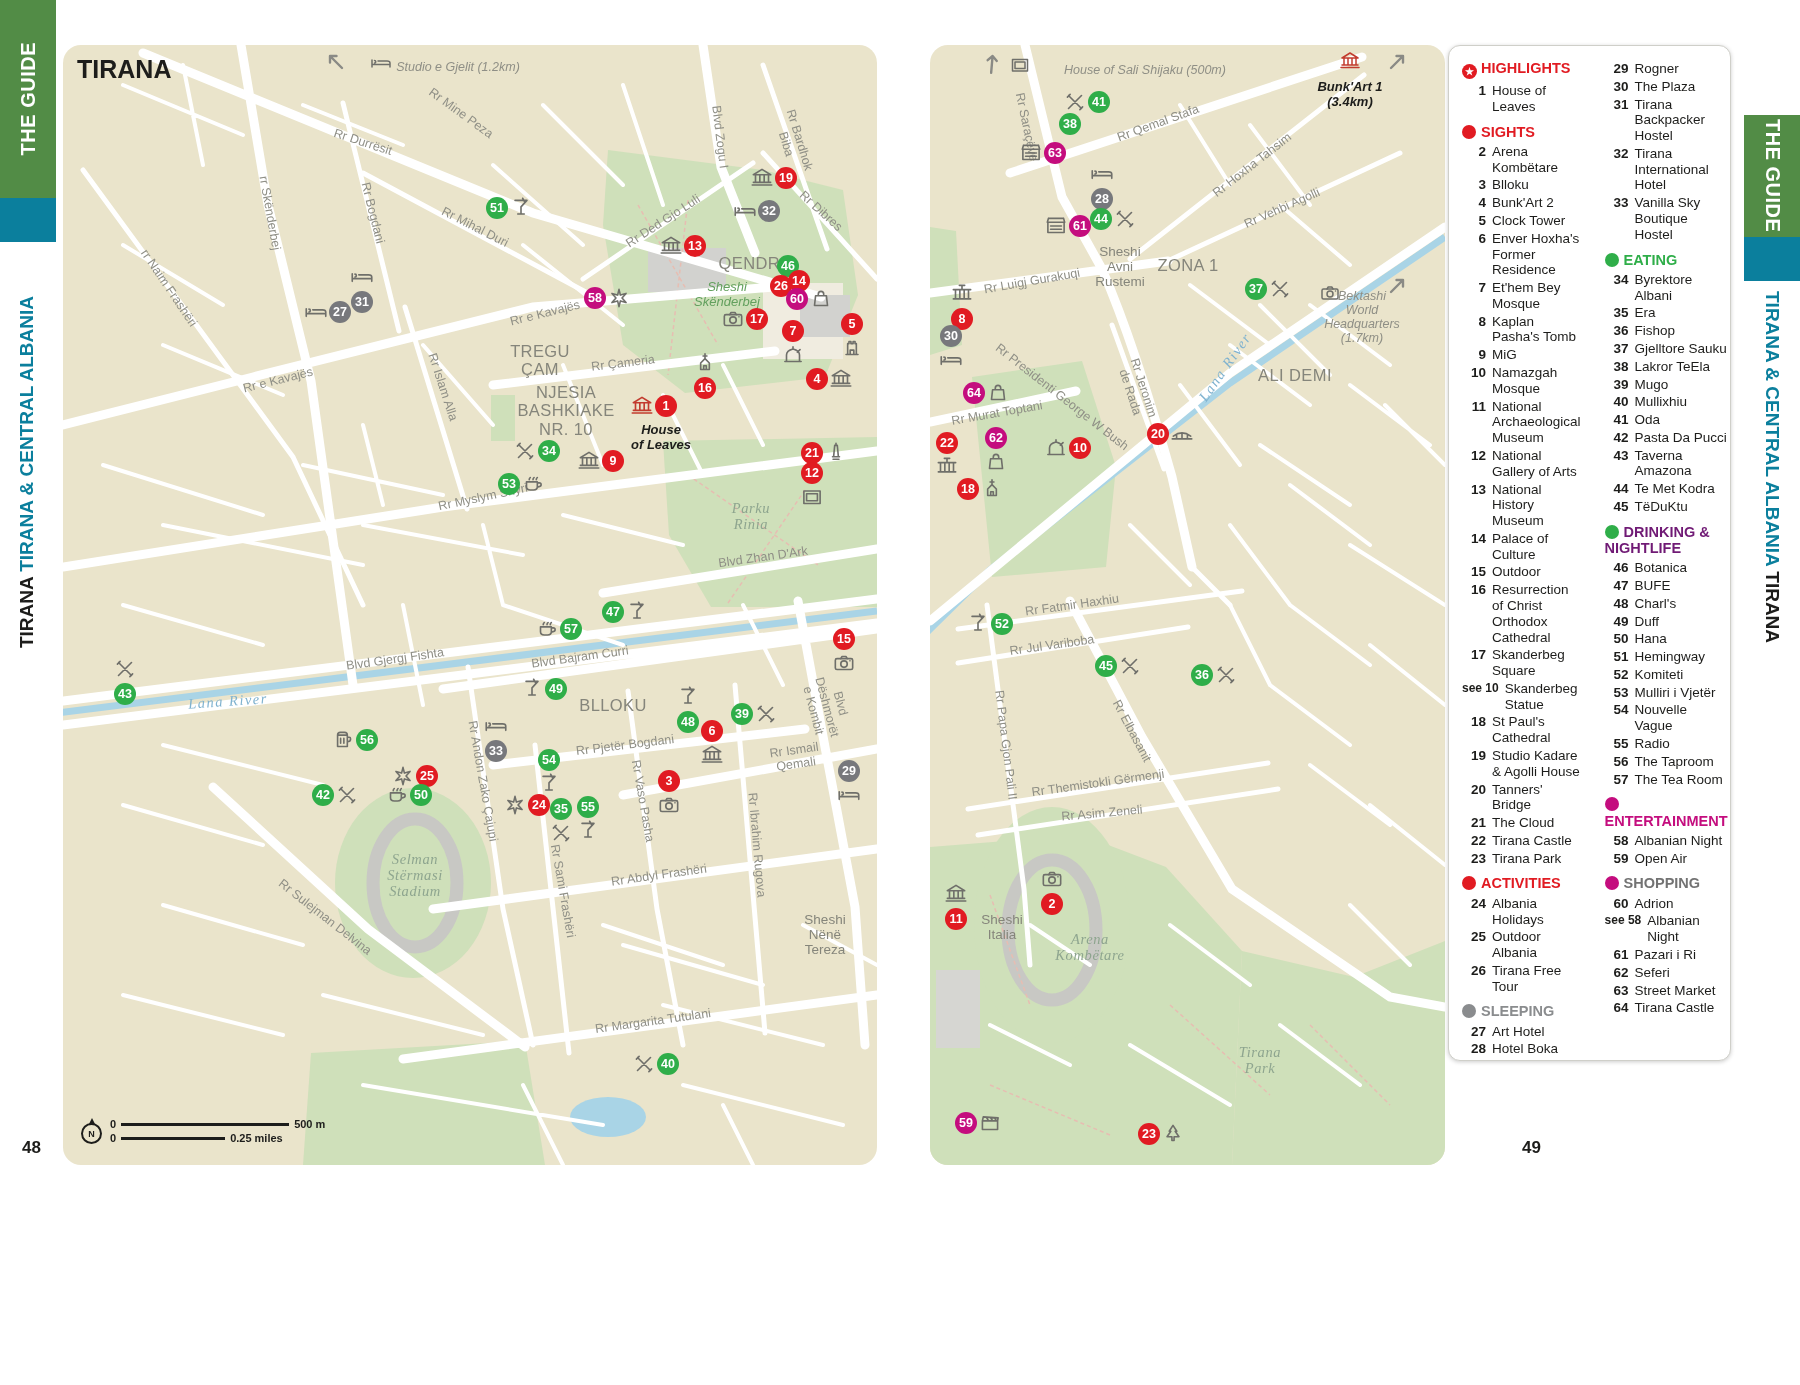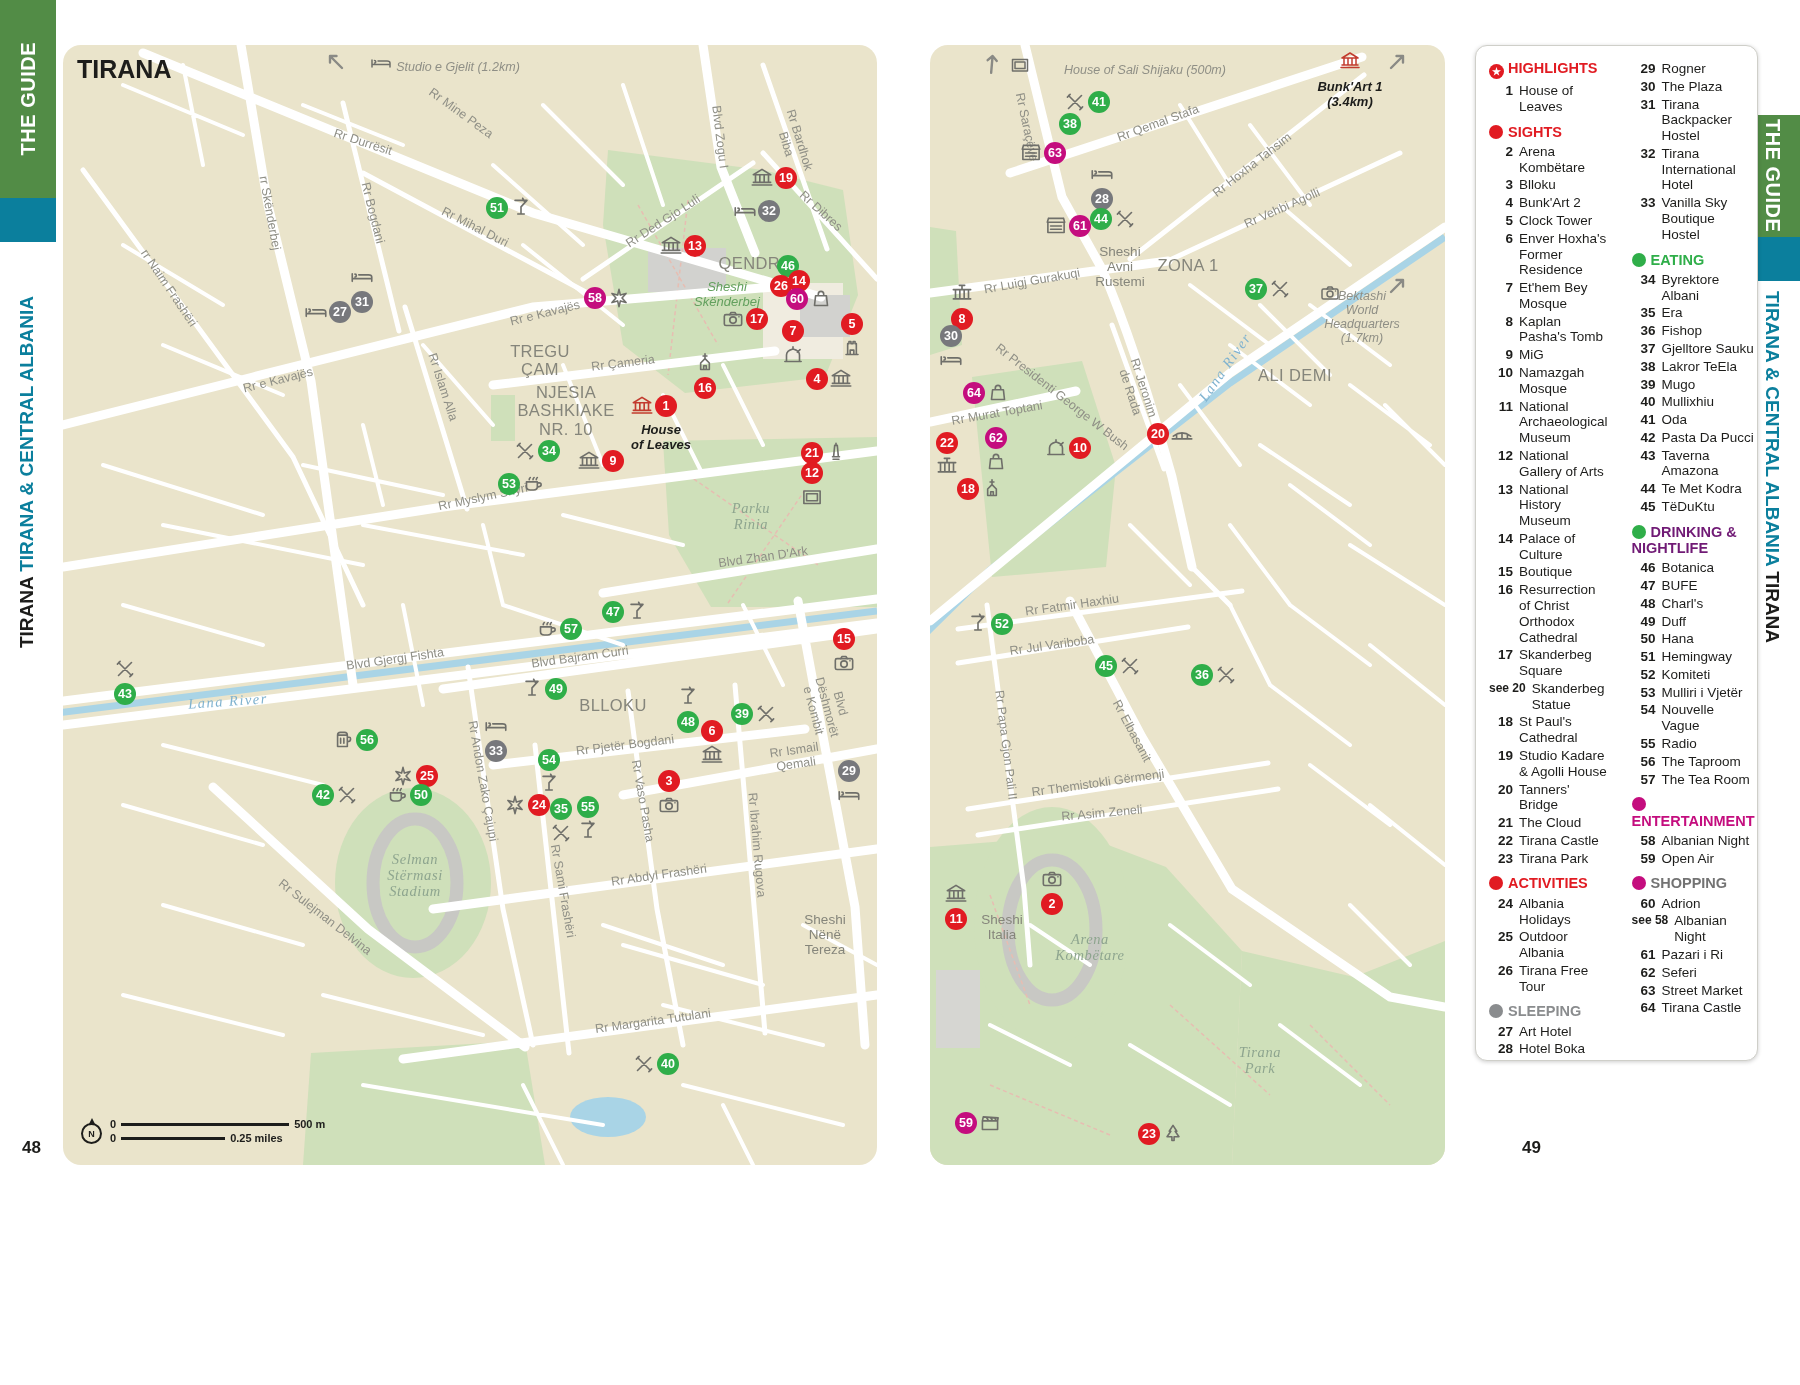--- a/index.html
+++ b/index.html
@@ -35,21 +35,21 @@
   .scalebox{position:absolute;z-index:7;display:flex;align-items:flex-start;gap:8px;}
   .compass{width:17px;height:17px;border:2px solid #1d1d1b;border-radius:50%;display:flex;
            align-items:center;justify-content:center;font-size:9px;font-weight:700;position:relative;margin-top:6px;}
   .compass:before{content:"";position:absolute;top:-7px;left:6px;border-left:3px solid transparent;
            border-right:3px solid transparent;border-bottom:6px solid #1d1d1b;}
   .scalerow{display:flex;align-items:center;gap:5px;font-size:11px;font-weight:700;height:14px;}
   .sline{border-top:3px solid #1d1d1b;display:inline-block;}
   
   .legend{position:absolute;background:#fff;border:1px solid #cfcfc9;border-radius:12px;
           box-shadow:0 1px 4px rgba(0,0,0,.2);padding:14px 8px 8px 13px;box-sizing:border-box;
-          display:flex;gap:24px;margin-left:27px;}
+          display:flex;gap:24px;}
   .lcol{width:131px;display:flex;flex-direction:column;}
   .lhead{font-weight:700;font-size:14.5px;line-height:1.12;margin:8px 0 3px;}
   .lhead:first-child{margin-top:0;}
   .ldot{display:inline-block;width:14px;height:14px;border-radius:50%;vertical-align:-2px;margin-right:5px;}
   .lstar{display:inline-flex;width:15px;height:15px;border-radius:50%;color:#fff;font-size:10px;
          align-items:center;justify-content:center;vertical-align:-2px;margin-right:4px;}
   .litem{display:flex;font-size:13.5px;line-height:1.17;margin:1px 0;}
   .ln{min-width:24px;text-align:right;font-weight:700;margin-right:6px;white-space:nowrap;}
   .ln.see{font-size:12px;}
   .lt{flex:1;}
@@ -575,32 +575,32 @@
       <div class="litem">
         <span class="ln">13</span>
         <span class="lt">National History Museum</span>
       </div>
       <div class="litem">
         <span class="ln">14</span>
         <span class="lt">Palace of Culture</span>
       </div>
       <div class="litem">
         <span class="ln">15</span>
-        <span class="lt">Boutique</span>
+        <span class="lt">Outdoor</span>
       </div>
       <div class="litem">
         <span class="ln">16</span>
         <span class="lt">Resurrection of Christ Orthodox Cathedral</span>
       </div>
       <div class="litem">
         <span class="ln">17</span>
         <span class="lt">Skanderbeg Square</span>
       </div>
       <div class="litem">
-        <span class="ln see">see 20</span>
+        <span class="ln see">see 10</span>
         <span class="lt">Skanderbeg Statue</span>
       </div>
       <div class="litem">
         <span class="ln">18</span>
         <span class="lt">St Paul's Cathedral</span>
       </div>
       <div class="litem">
         <span class="ln">19</span>
         <span class="lt">Studio Kadare &amp; Agolli House</span>
       </div>

